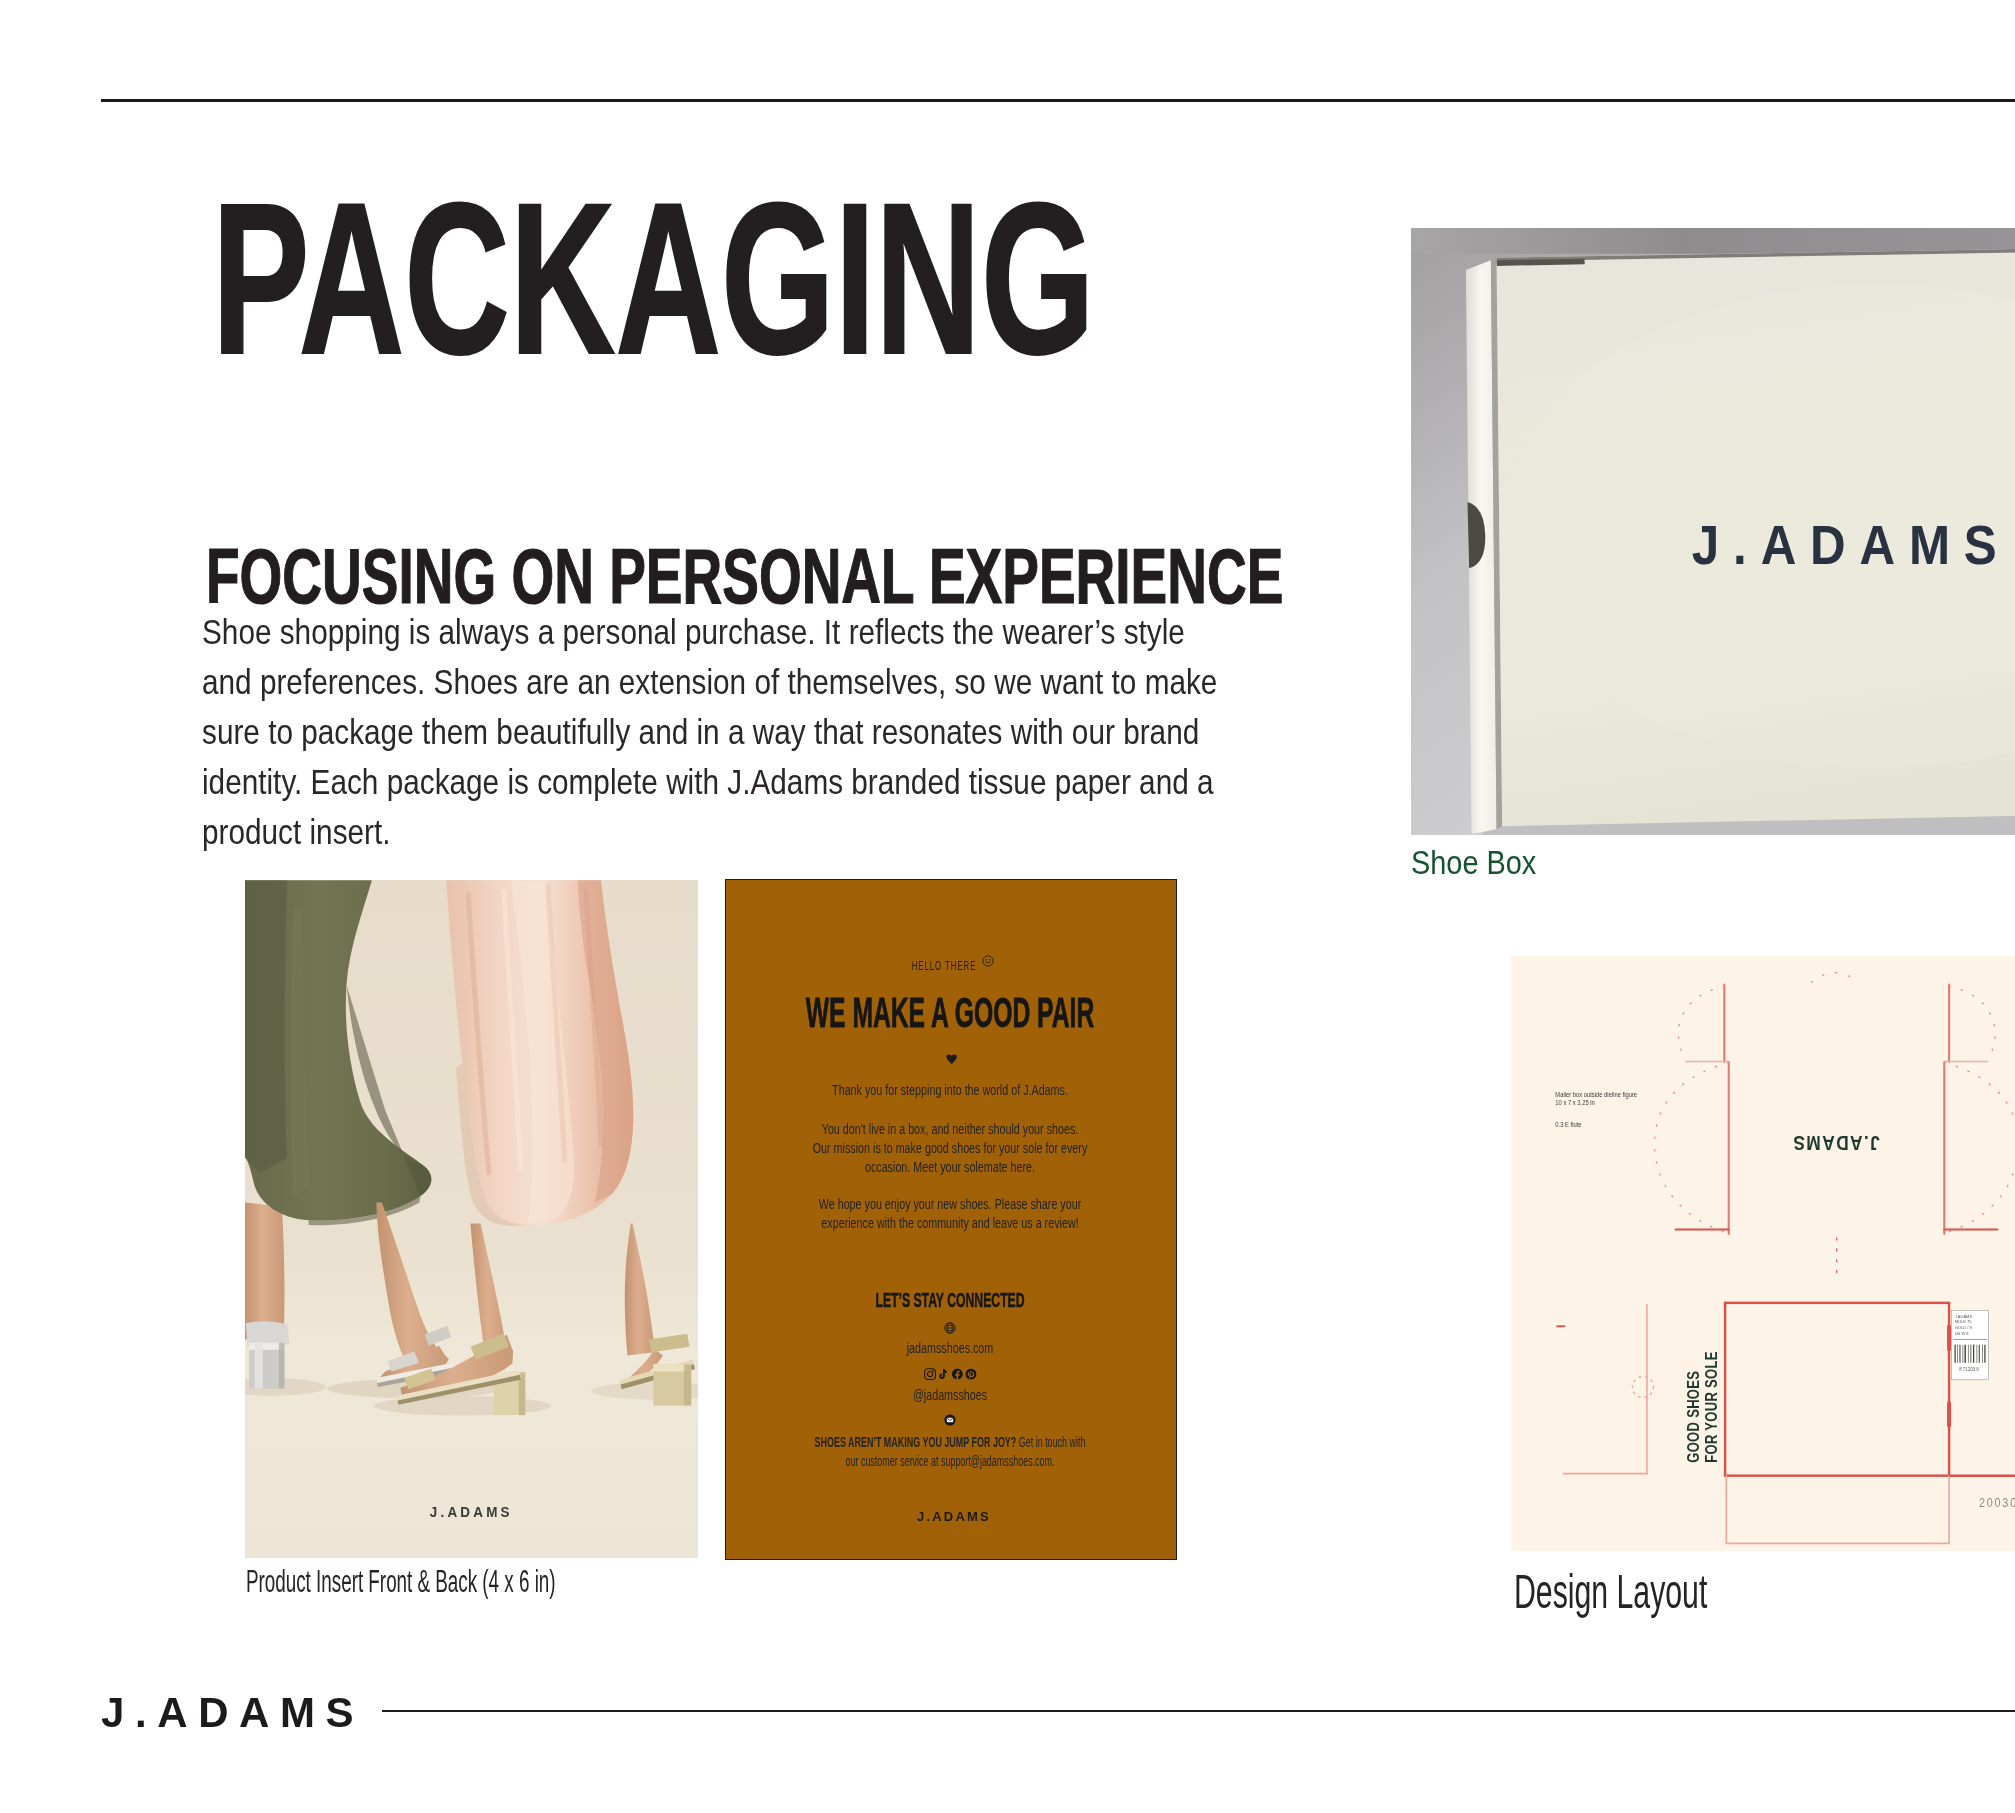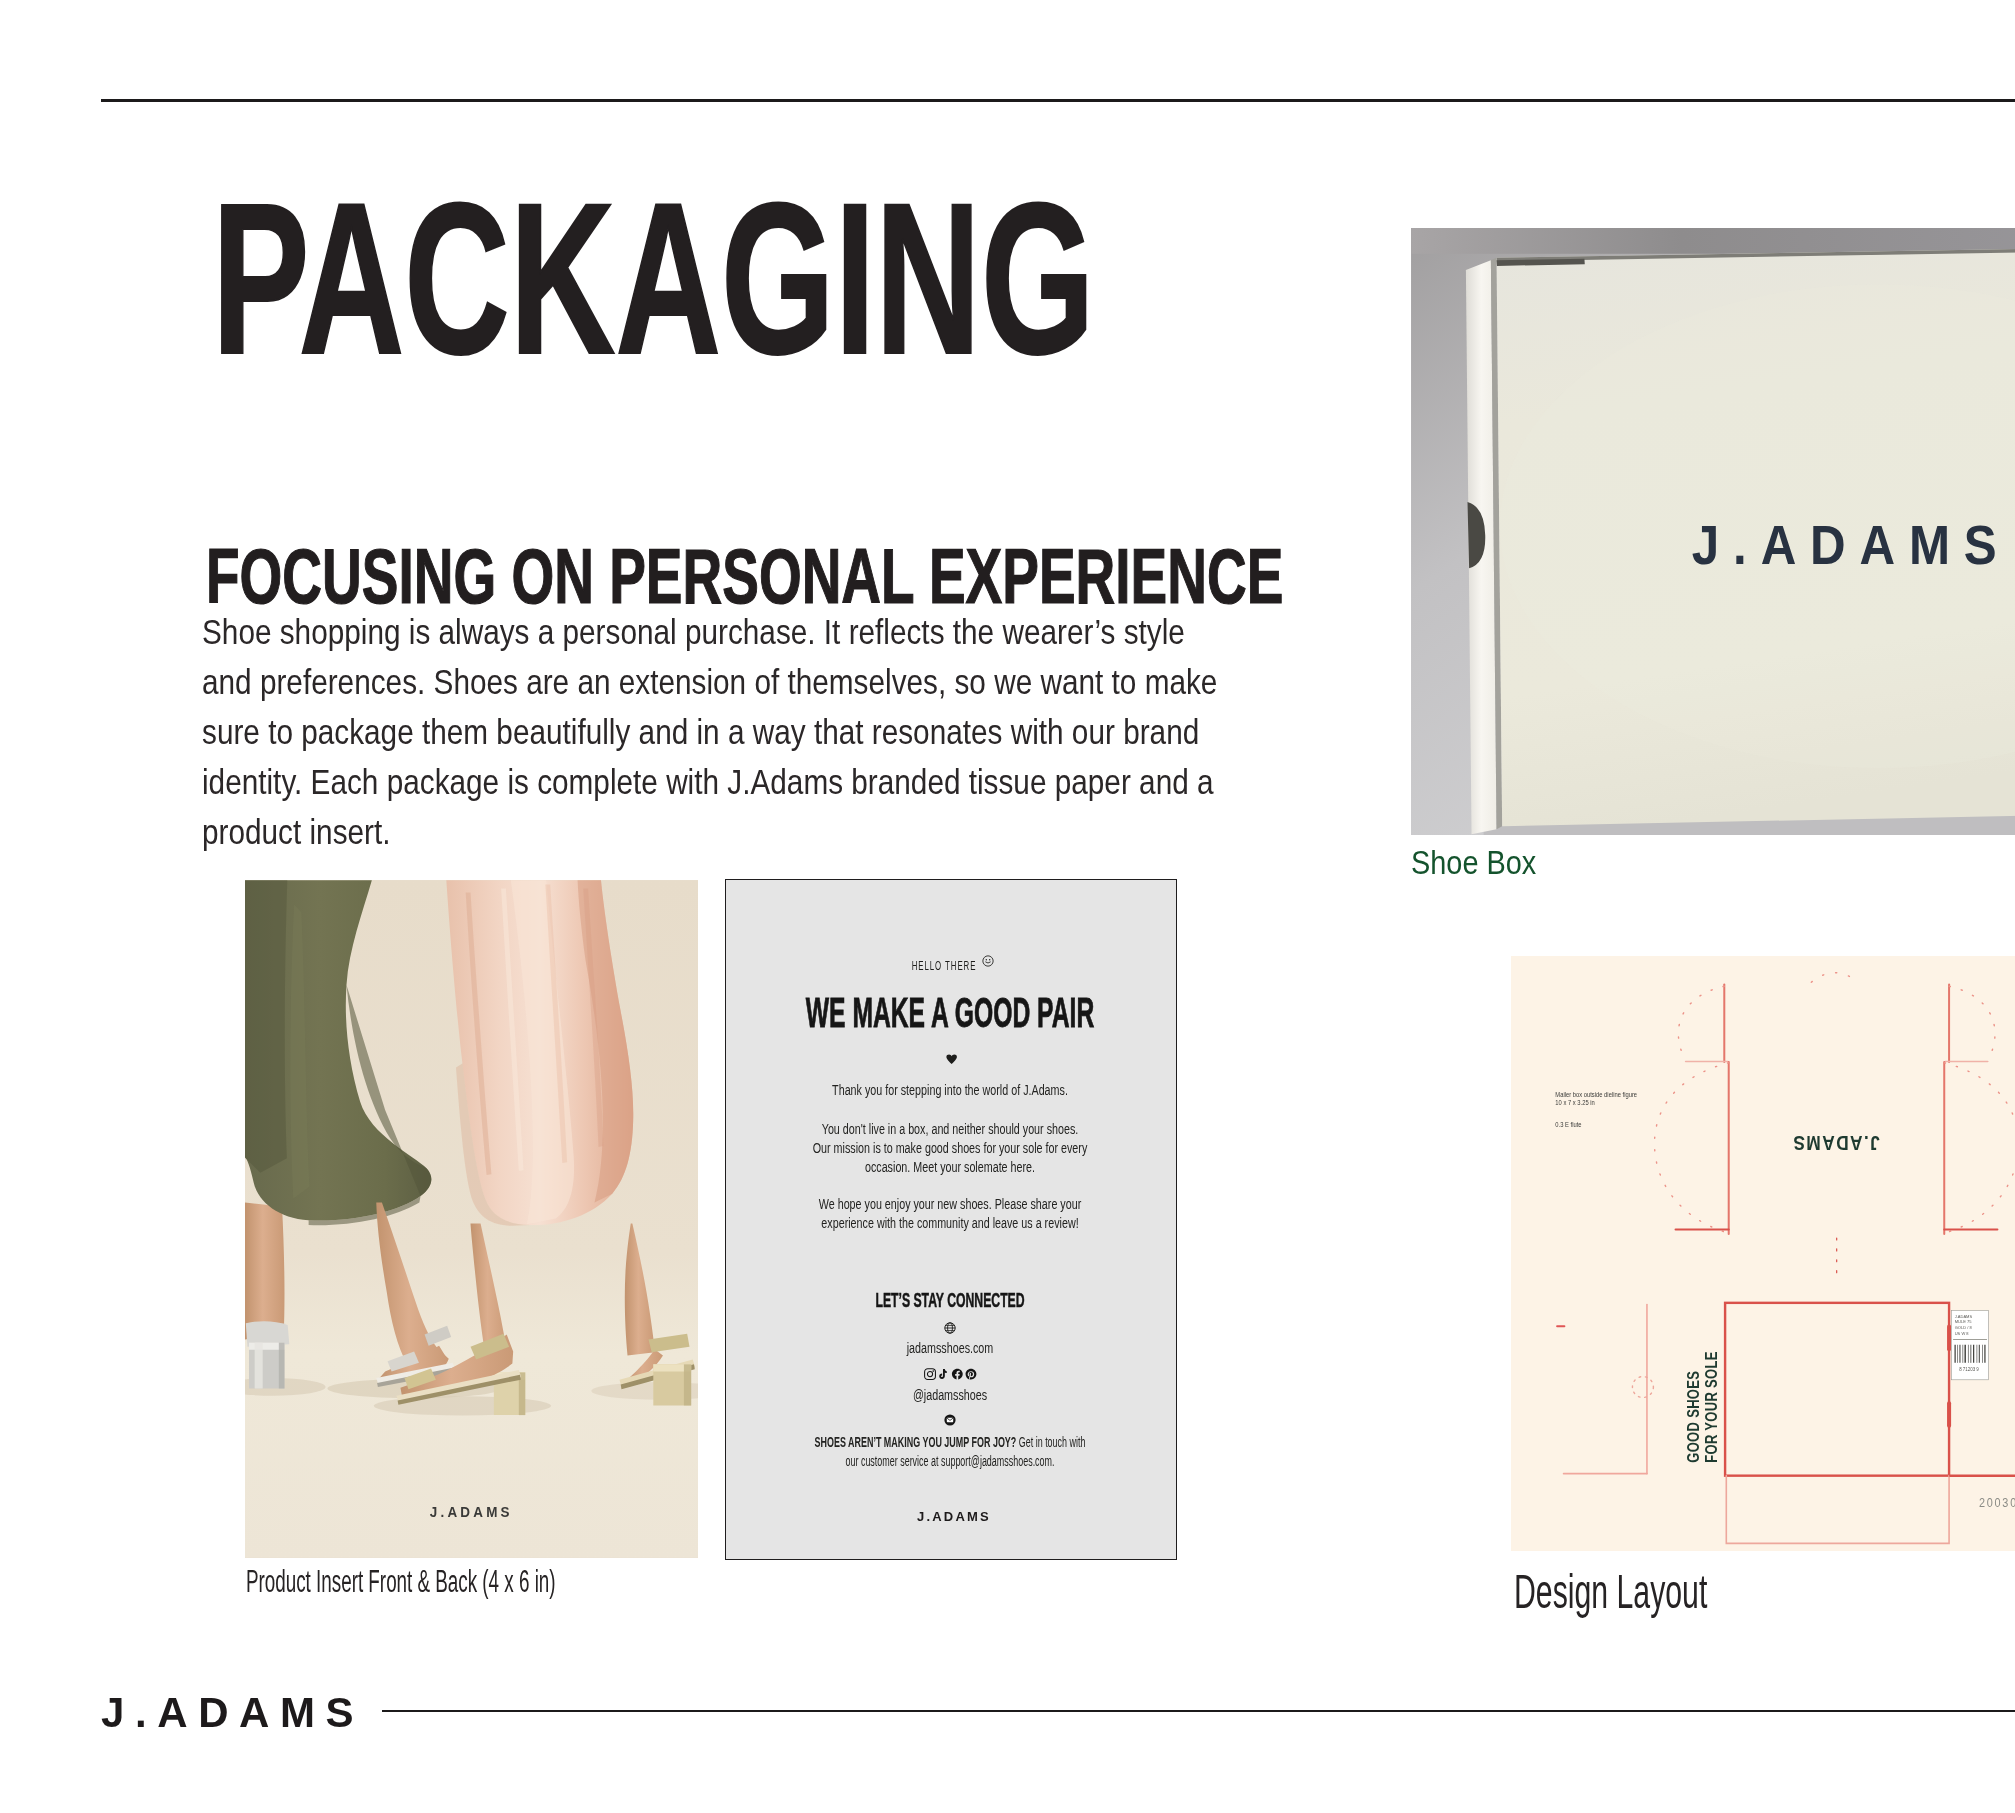--- a/index.html
+++ b/index.html
@@ -122,21 +122,21 @@
     <path d="M930,1240 L1112,1190 L1118,1210 L936,1262 Z" fill="#e6d9b6"></path>
     <path d="M933,1252 L1115,1202 L1117,1214 L935,1264 Z" fill="#9e9068"></path>
     <path d="M1014,1202 h94 v102 h-94 Z" fill="#d8caa0"></path>
     <path d="M1014,1202 h94 v18 h-94 Z" fill="#ece1c0"></path>
     <path d="M1090,1202 h18 v102 h-18 Z" fill="#c2b487" opacity="0.85"></path>
 
     <text x="562" y="1582" text-anchor="middle" font-family="Liberation Sans, sans-serif" font-weight="bold" font-size="38" fill="#3a3a38" letter-spacing="9" transform="translate(67.4 0) scale(0.88 1)">J.ADAMS</text>
   </svg>
 </div>
 
-<div class="abs" id="insertcard" style="left:725px;top:879px;width:452px;height:681px;background:#e5e5e5;border:1.6px solid #1f1d1e;box-sizing:border-box;">
+<div class="abs" id="insertcard" style="left:725px;top:879px;width:452px;height:681px;background:#a16207;border:1.6px solid #1f1d1e;box-sizing:border-box;">
   <div class="abs" style="left:218px;top:78px;white-space:nowrap;transform:translateX(-50%) scaleX(0.575);font-size:13.7px;color:#1d1d1b;letter-spacing:1.6px;">HELLO THERE</div>
   <div class="abs" style="left:256px;top:75px;"><svg width="12" height="12" viewBox="0 0 28 28">
         <circle cx="14" cy="14" r="12" fill="none" stroke="#1d1d1b" stroke-width="2"></circle>
         <circle cx="10" cy="11" r="1.6" fill="#1d1d1b"></circle>
         <circle cx="18" cy="11" r="1.6" fill="#1d1d1b"></circle>
         <path d="M8.5 16.5 Q14 21.5 19.5 16.5" fill="none" stroke="#1d1d1b" stroke-width="2" stroke-linecap="round"></path>
       </svg></div>
   <div class="abs" id="cardhead" style="left:224px;top:108px;white-space:nowrap;transform:translateX(-50%) scaleX(0.574);font-size:43px;font-weight:bold;color:#161616;-webkit-text-stroke:0.8px #161616;">WE MAKE A GOOD PAIR</div>
   <div class="abs" style="left:220px;top:174px;">
     <svg width="11.3" height="10.5" viewBox="0 0 28 26">

